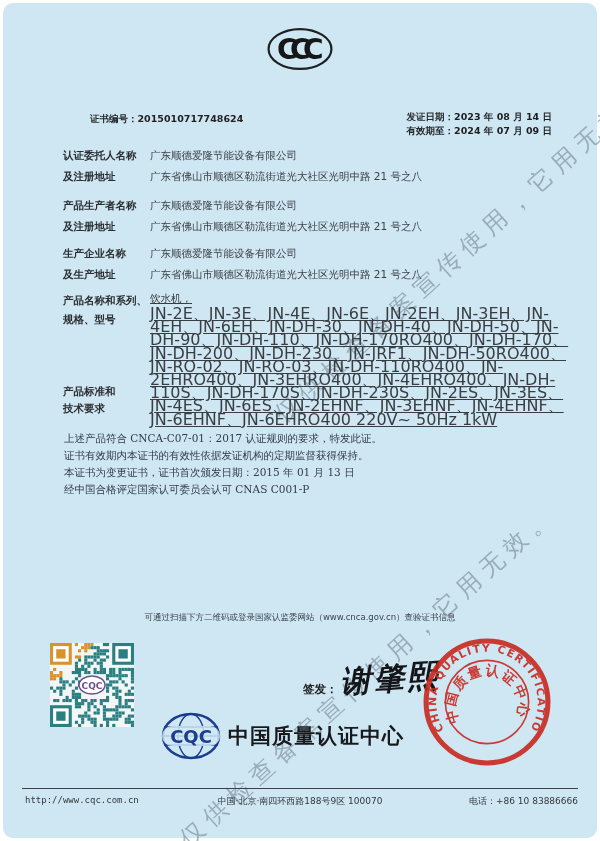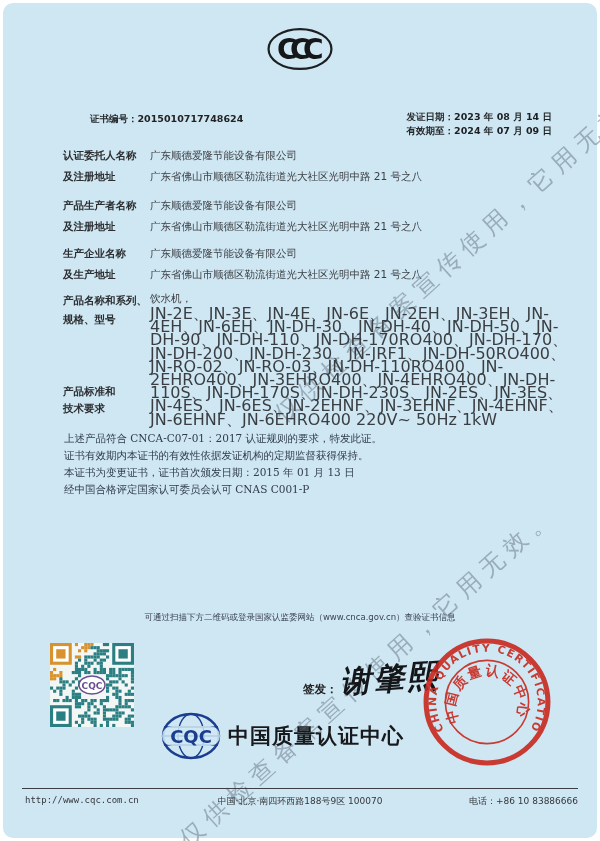--- a/index.html
+++ b/index.html
@@ -89,21 +89,21 @@
   </div>
   <div class="secval" style="top:243px;">
     <div>广东顺德爱隆节能设备有限公司</div>
     <div>广东省佛山市顺德区勒流街道光大社区光明中路 21 号之八</div>
   </div>
 
   <div class="seclbl" style="top:291px;line-height:19px;">
     <div>产品名称和系列、</div>
       <div>规格、型号</div>
   </div>
-  <div class="secval" style="top:291px;line-height:14px;">
+  <div class="secval" style="top:291px;line-height:14px;text-decoration:underline;">
     <div style="margin-bottom:2px;">饮水机，</div>
     <div class="models">JN-2E、JN-3E、JN-4E、JN-6E、JN-2EH、JN-3EH、JN-4EH、JN-6EH、JN-DH-30、JN-DH-40、JN-DH-50、JN-DH-90、JN-DH-110、JN-DH-170RO400、JN-DH-170、JN-DH-200、JN-DH-230、JN-JRF1、JN-DH-50RO400、JN-RO-02、JN-RO-03、JN-DH-110RO400、JN-2EHRO400、JN-3EHRO400、JN-4EHRO400、JN-DH-110S、JN-DH-170S、JN-DH-230S、JN-2ES、JN-3ES、JN-4ES、JN-6ES、JN-2EHNF、JN-3EHNF、JN-4EHNF、JN-6EHNF、JN-6EHRO400 220V~ 50Hz 1kW</div>
   </div>
 
   <div class="seclbl" style="top:383px;line-height:17px;">
     <div>产品标准和</div>
       <div>技术要求</div>
   </div>
 
   <div class="statements">

